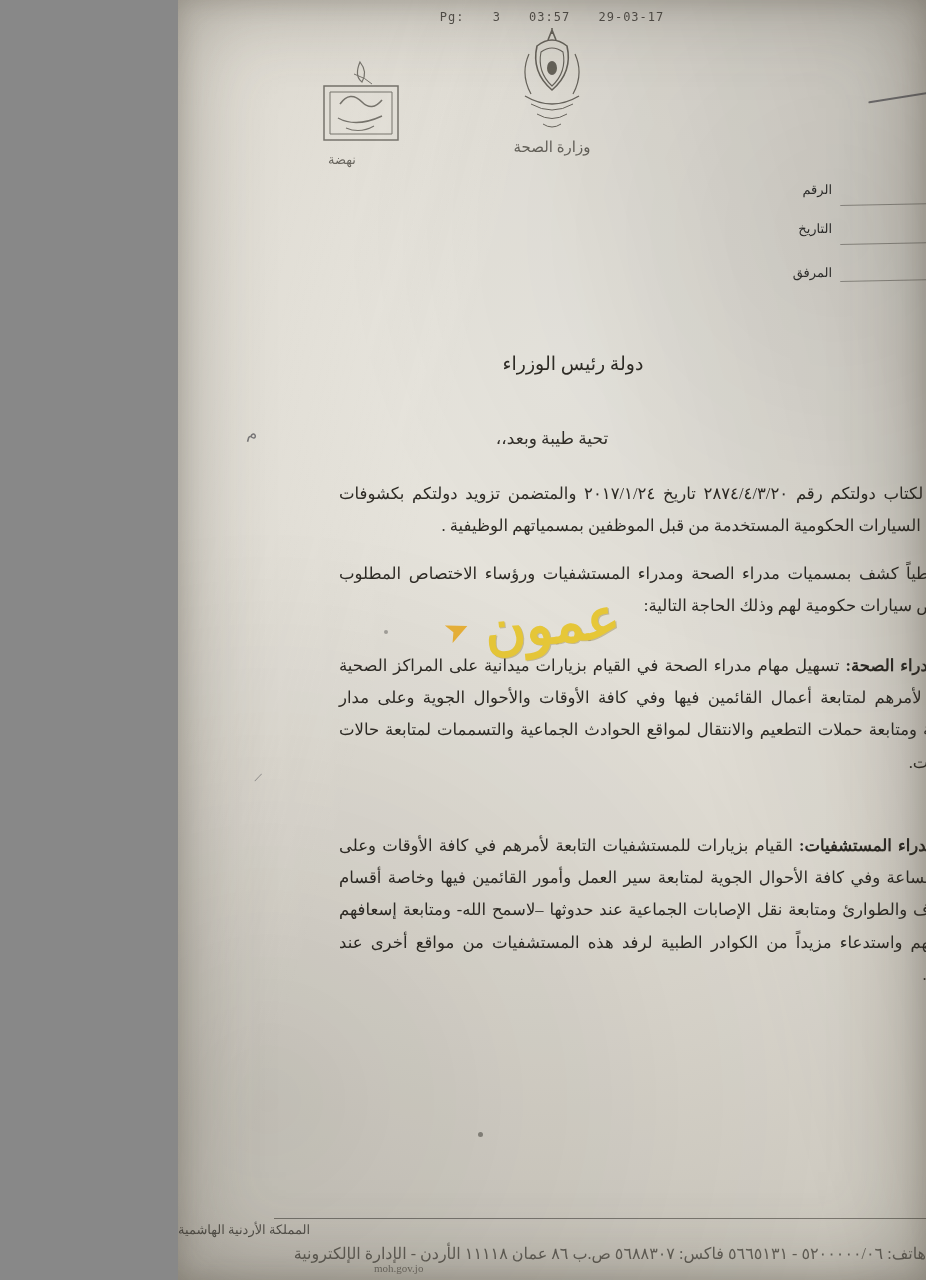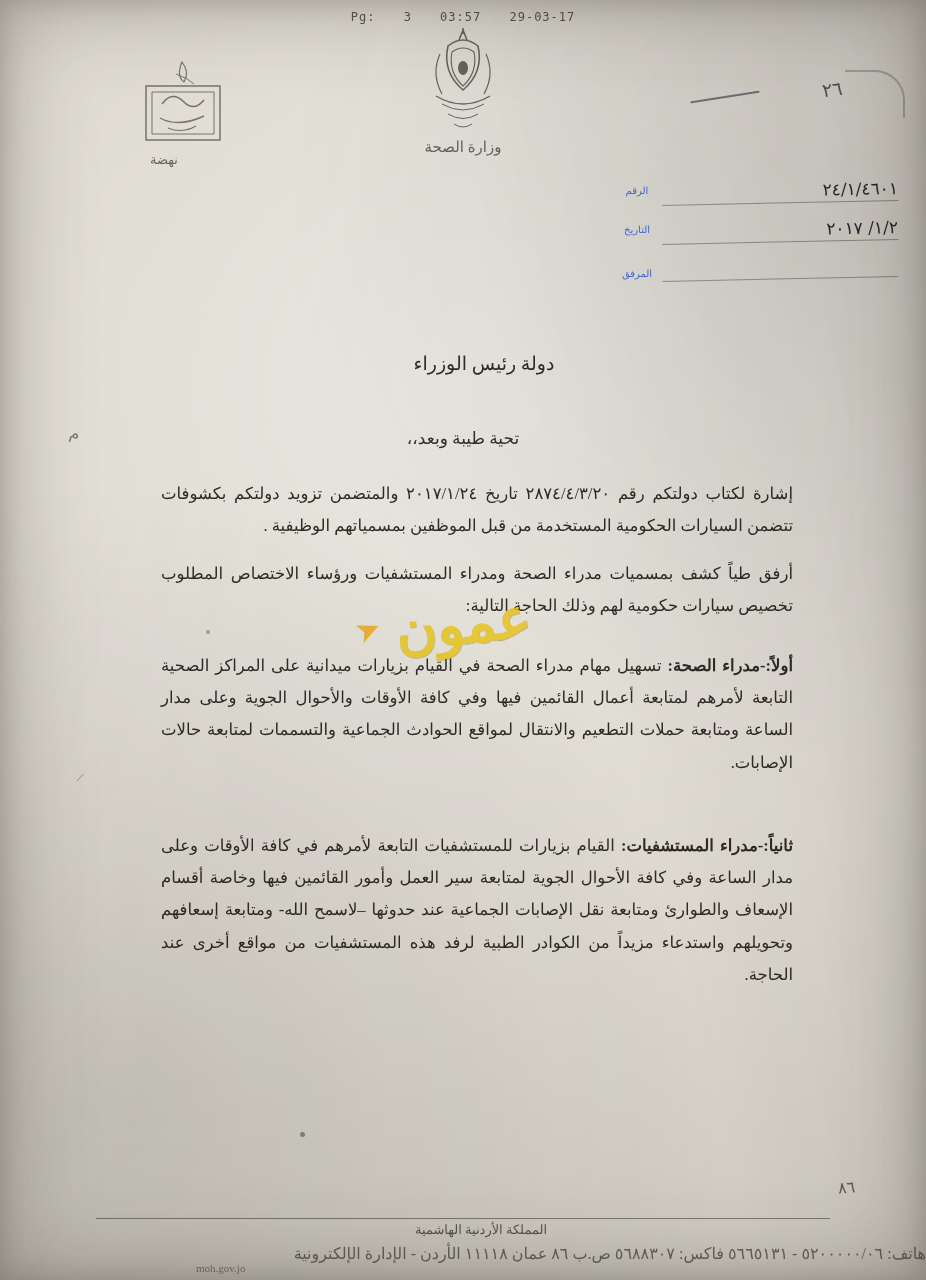--- a/index.html
+++ b/index.html
@@ -3,21 +3,21 @@
 <meta charset="utf-8">
 <title>Scanned Letter</title>
 <style>
   html, body {
     margin: 0;
     padding: 0;
     background: #888;
   }
   #page {
     position: relative;
-    width: 926px;
+    width: 748px;
     height: 1280px;
     overflow: hidden;
     background: #d8d5cd;
     font-family: "Liberation Serif", "DejaVu Serif", serif;
   }
   
   #paper {
     position: absolute;
     inset: 0;
     background:
@@ -115,24 +115,24 @@
   
   .ref-block { top: 178px; left: 620px; width: 278px; }
   .ref-row {
     display: flex;
     align-items: baseline;
     justify-content: flex-start;
     gap: 8px;
     margin-bottom: 16px;
   }
   .ref-label {
-    font-size: 10px;
-    color: #1d4ed8;
+    font-size: 13px;
+    color: #000000;
     width: 34px;
-    text-align: center;
+    text-align: right;
     opacity: .8;
     flex: 0 0 auto;
   }
   .ref-value {
     flex: 1 1 auto;
     font-size: 17px;
     color: #2a2a33;
     letter-spacing: 2px;
     border-bottom: 1px solid rgba(60,58,52,.45);
     padding-bottom: 2px;
@@ -200,25 +200,24 @@
   }
 
   
   .footer-rule {
     top: 1218px; left: 96px;
     width: 734px; height: 1px;
     background: rgba(55,52,46,.55);
   }
   .footer-title {
     top: 1222px; left: 0; right: 0;
-    text-align: center;
+    text-align: left;
     font-size: 13px;
     color: #3a3731;
     opacity: .8;
-    padding-left: 36px;
   }
   .footer-contact {
     top: 1244px; left: 0; right: 0;
     font-size: 16px;
     color: #3b3831;
     opacity: .72;
     letter-spacing: .3px;
   }
   .footer-web {
     top: 1262px; left: 196px;

